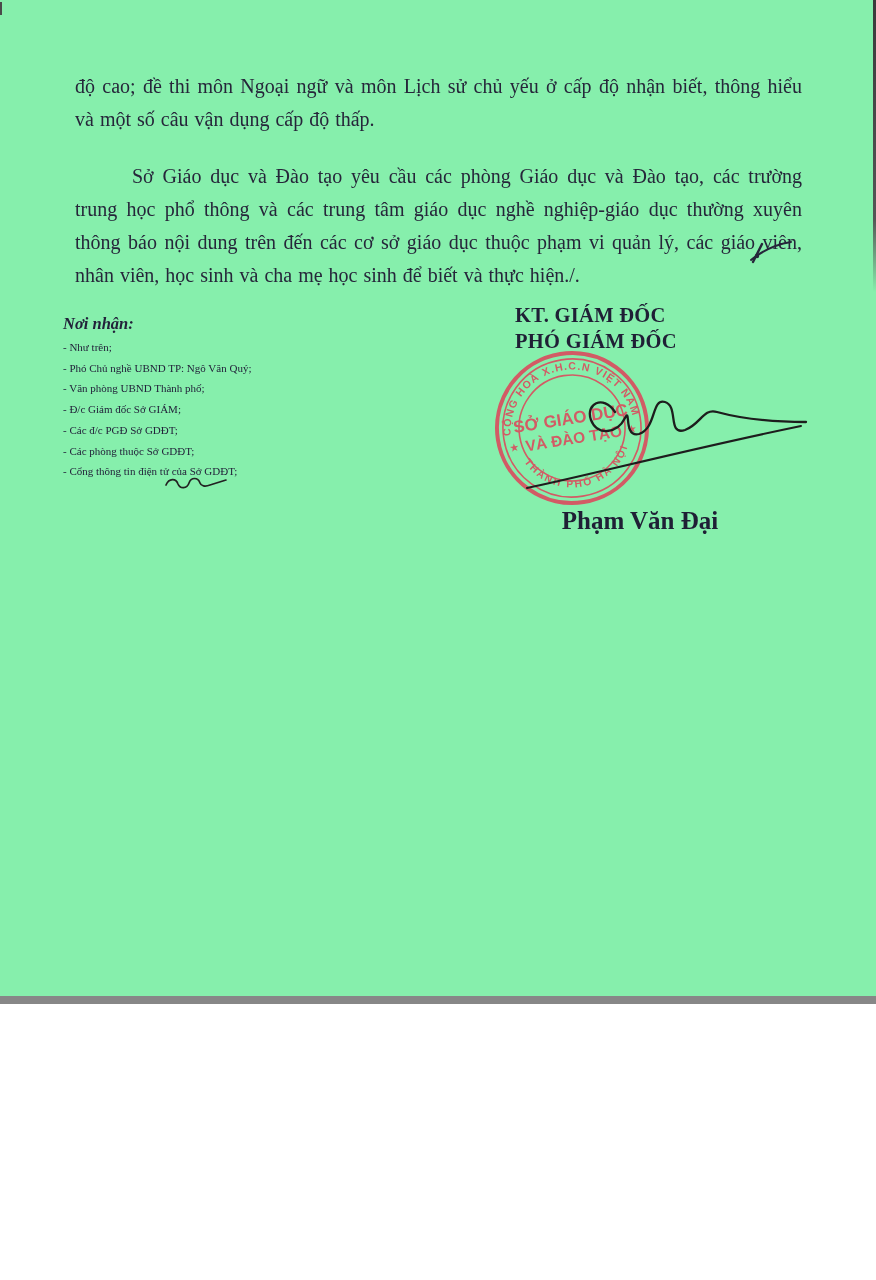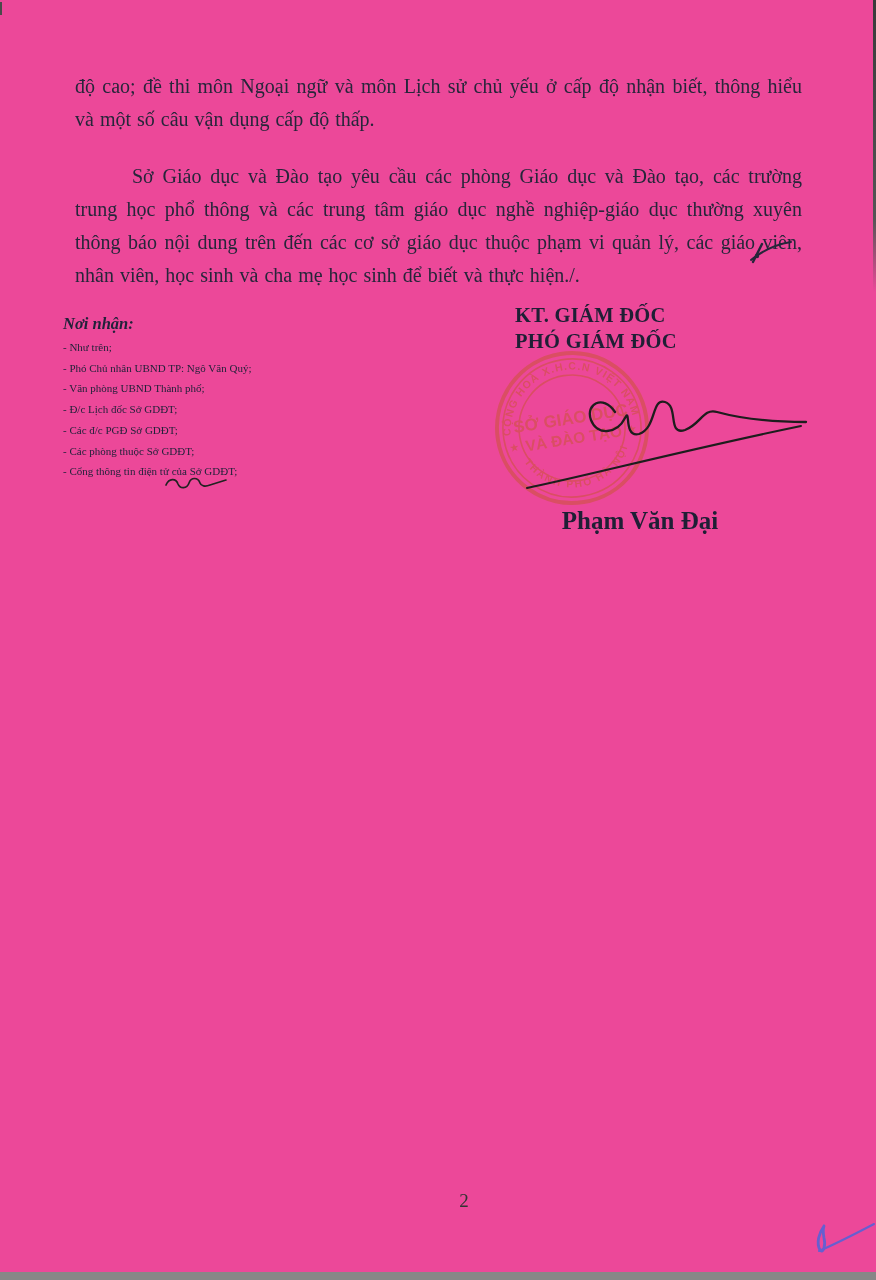--- a/index.html
+++ b/index.html
@@ -1,19 +1,19 @@
 <!DOCTYPE html>
 <html><head>
 <meta charset="utf-8">
 <style>
   html,body{margin:0;padding:0;background:#fff;}
   .page{
     position:relative;
-    width:876px;height:1280px;
-    background:#ec4899;
+    width:876px;height:1004px;
+    background:#86efac;
     overflow:hidden;
     font-family:"Liberation Serif", serif;
     color:#24243a;
   }
   
   .edge-right{position:absolute;right:0;top:0;width:3px;height:292px;
     background:linear-gradient(to bottom,#3a3a3a 0%,#555 75%,rgba(90,90,90,0) 100%);}
   .edge-topleft{position:absolute;left:0;top:2px;width:2px;height:13px;background:#4a4a4a;}
   .scan-bar{position:absolute;left:0;right:0;bottom:0;height:8px;background:#878787;}
 
@@ -64,23 +64,23 @@
     <g fill="none" stroke="#26263a" stroke-linecap="round">
       <path d="M 47,7 C 34,9 22,13 7,25" stroke-width="2"></path>
       <path d="M 18,9 L 9,27" stroke-width="2.4"></path>
       <circle cx="13" cy="21" r="2.2" fill="#26263a" stroke="none"></circle>
     </g>
   </svg>
 
   <div class="recipients">
     <div class="head">Nơi nhận:</div>
     <div class="item">- Như trên;</div>
-    <div class="item">- Phó Chủ nhân UBND TP: Ngô Văn Quý;</div>
+    <div class="item">- Phó Chủ nghề UBND TP: Ngô Văn Quý;</div>
     <div class="item">- Văn phòng UBND Thành phố;</div>
-    <div class="item">- Đ/c Lịch đốc Sở GDĐT;</div>
+    <div class="item">- Đ/c Giám đốc Sở GIÁM;</div>
     <div class="item">- Các đ/c PGĐ Sở GDĐT;</div>
     <div class="item">- Các phòng thuộc Sở GDĐT;</div>
     <div class="item">- Cổng thông tin điện tử của Sở GDĐT;</div>
   </div>
 
   <svg class="squiggle-svg" viewBox="0 0 66 18">
     <path d="M 3,11 C 6,4 13,4 15,10 C 17,15 24,15 26,9 C 28,3 35,3 37,9 C 38,12 42,13 47,11 L 63,6" fill="none" stroke="#222" stroke-width="1.7" stroke-linecap="round"></path>
   </svg>
 
   <div class="sigtitle">

